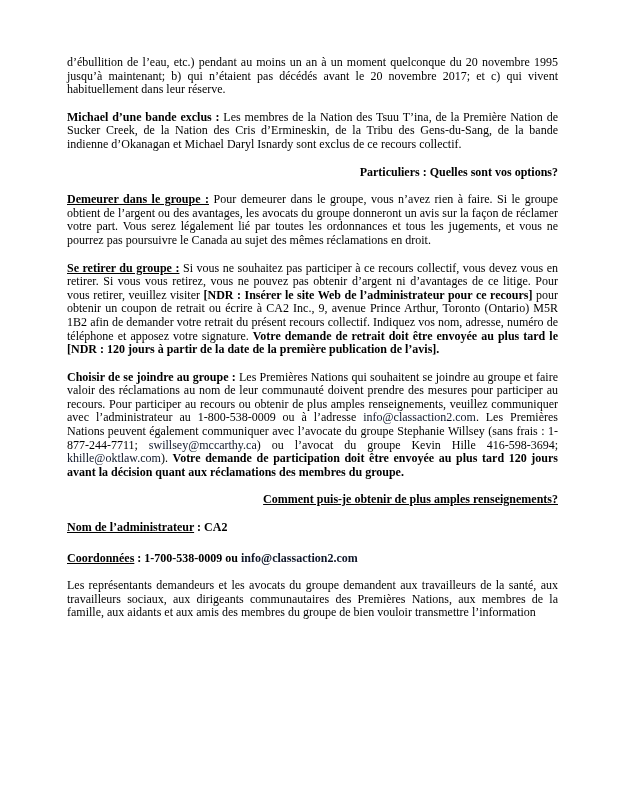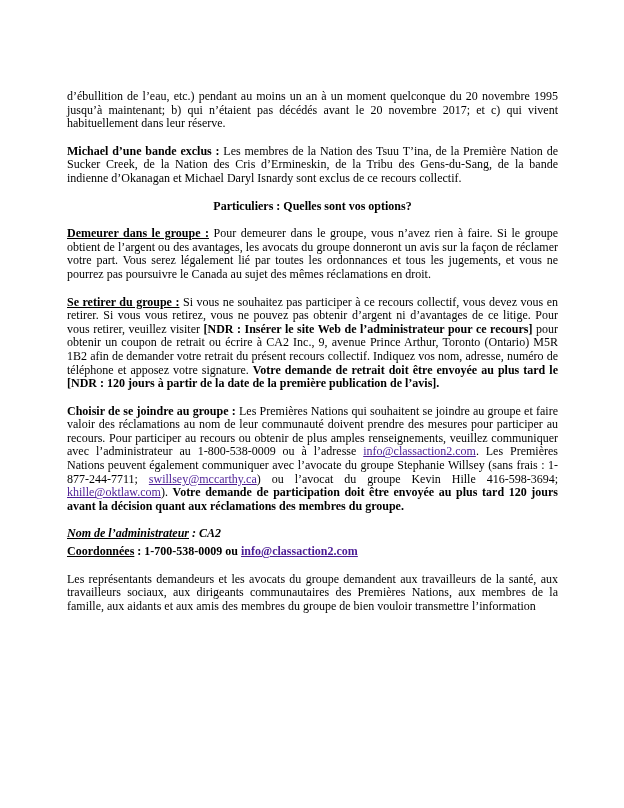--- a/index.html
+++ b/index.html
@@ -6,43 +6,41 @@
     margin: 0;
     padding: 0;
     background: #ffffff;
   }
   .page {
     position: relative;
     box-sizing: border-box;
     width: 624px;
     height: 808px;
     background: #ffffff;
-    padding: 90px 66px 30px 67px;
+    padding: 56px 66px 30px 67px;
     font-family: "Liberation Serif", "DejaVu Serif", serif;
     font-size: 12px;
     line-height: 13.6px;
     color: #000000;
     overflow: hidden;
   }
   .page p {
     margin: 0 0 14px 0;
     text-align: justify;
   }
   .page p.center {
-    text-align: center;
+    text-align: right;
   }
   .page p.no-gap {
-    margin-bottom: 4px;
-    font-style: italic;
+    margin-bottom: 17px;
   }
   .b { font-weight: bold; }
   .u { text-decoration: underline; }
   a.doc-link {
-    color: #4c1d95;
-    text-decoration: underline;
+    color: #0f172a;
     cursor: pointer;
   }
 </style>
 </head>
 <body>
 
 <div class="page">
 
   <p>
     <span>d’ébullition de l’eau, etc.) pendant au moins un an à un moment quelconque du 20 novembre 1995 jusqu’à maintenant; b) qui n’étaient pas décédés avant le 20 novembre 2017; et c) qui vivent habituellement dans leur réserve.</span>
@@ -63,20 +61,23 @@
 
   <p>
     <span class="b u">Se retirer du groupe :</span><span> Si vous ne souhaitez pas participer à ce recours collectif, vous devez vous en retirer. Si vous vous retirez, vous ne pouvez pas obtenir d’argent ni d’avantages de ce litige. Pour vous retirer, veuillez visiter </span><span class="b">[NDR : Insérer le site Web de l’administrateur pour ce recours]</span><span> pour obtenir un coupon de retrait ou écrire à CA2 Inc., 9, avenue Prince Arthur, Toronto (Ontario) M5R 1B2 afin de demander votre retrait du présent recours collectif. Indiquez vos nom, adresse, numéro de téléphone et apposez votre signature. </span><span class="b">Votre demande de retrait doit être envoyée au plus tard le [NDR : 120 jours à partir de la date de la première publication de l’avis].</span>
   </p>
 
 
   <p>
     <span class="b">Choisir de se joindre au groupe :</span><span> Les Premières Nations qui souhaitent se joindre au groupe et faire valoir des réclamations au nom de leur communauté doivent prendre des mesures pour participer au recours. Pour participer au recours ou obtenir de plus amples renseignements, veuillez communiquer avec l’administrateur au 1-800-538-0009 ou à l’adresse </span><a class="doc-link">info@classaction2.com</a><span>. Les Premières Nations peuvent également communiquer avec l’avocate du groupe Stephanie Willsey (sans frais : 1-877-244-7711; </span><a class="doc-link">swillsey@mccarthy.ca</a><span>) ou l’avocat du groupe Kevin Hille 416-598-3694; </span><a class="doc-link">khille@oktlaw.com</a><span>). </span><span class="b">Votre demande de participation doit être envoyée au plus tard 120 jours avant la décision quant aux réclamations des membres du groupe.</span>
   </p>
 
+  <p class="center">
+    <span class="b u">Comment puis-je obtenir de plus amples renseignements?</span>
+  </p>
 
   <p class="no-gap">
     <span class="b u">Nom de l’administrateur</span><span class="b"> : CA2</span>
   </p>
 
   <p>
     <span class="b u">Coordonnées</span><span class="b"> : 1-700-538-0009 ou </span><a class="doc-link b">info@classaction2.com</a>
   </p>
 
 

